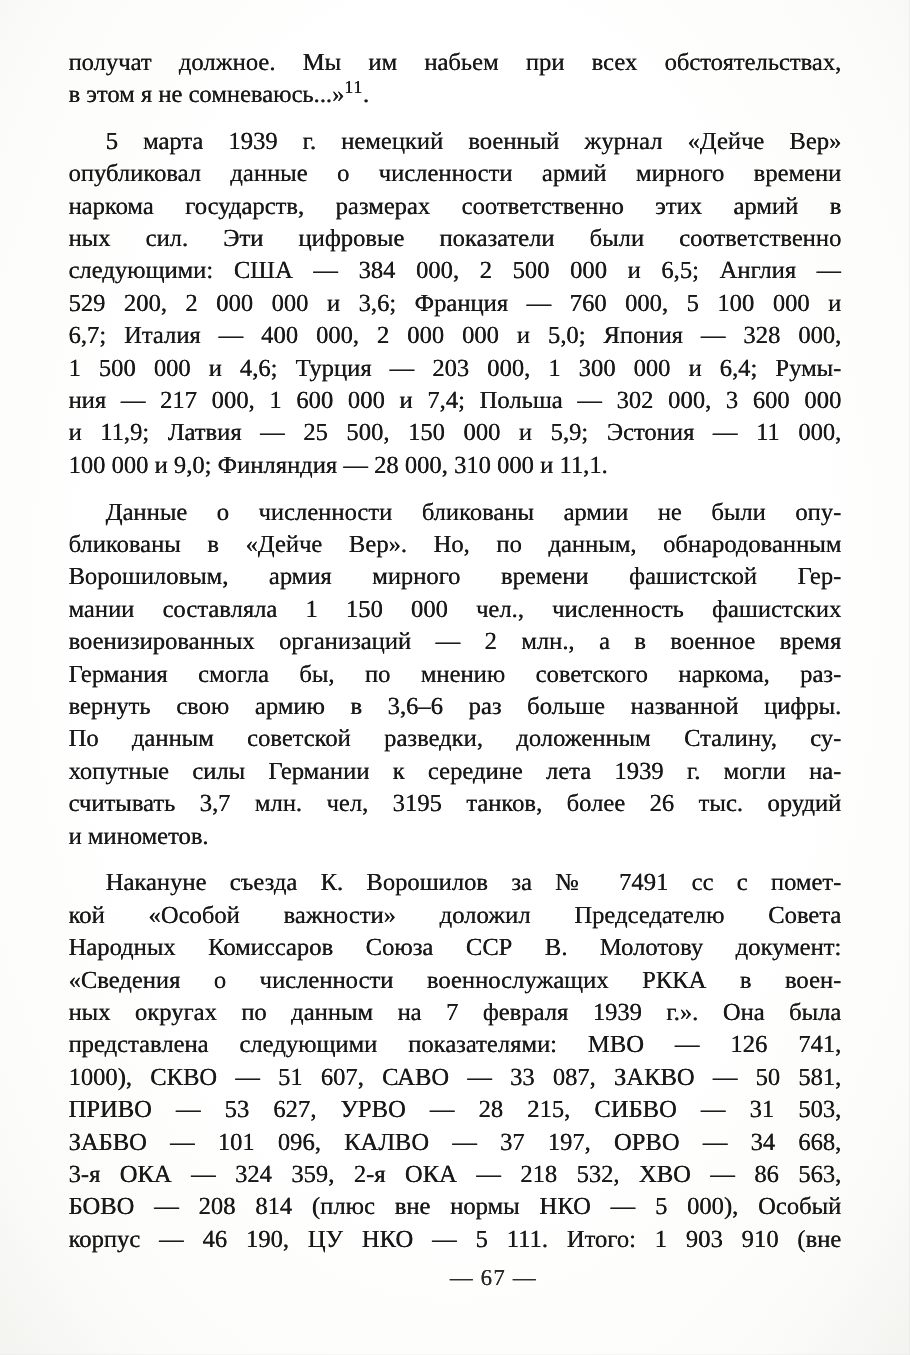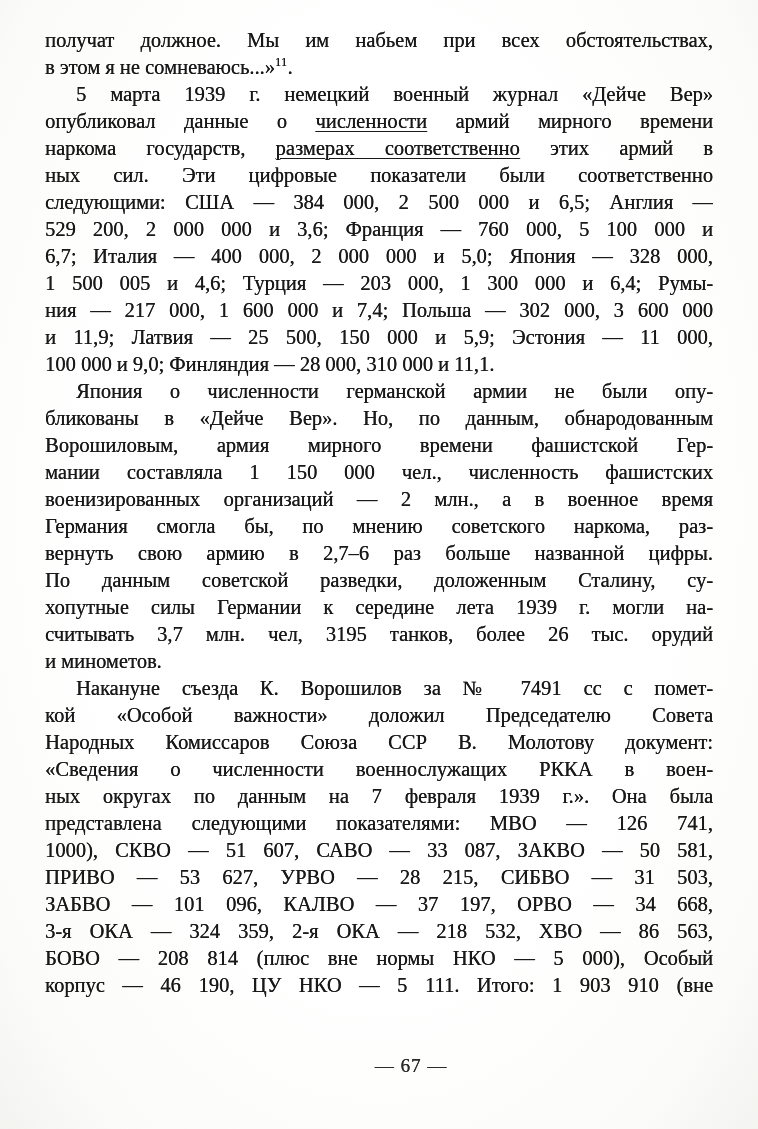--- a/index.html
+++ b/index.html
@@ -16,45 +16,44 @@
     overflow: hidden;
     font-family: "Liberation Serif", "DejaVu Serif", serif;
     color: #191919;
   }
   .text-block {
     position: absolute;
     top: 27px;
     left: 45px;
     width: 668px;
   }
-  .paragraph { margin: 0; }
+  .paragraph { margin: 12px; }
   .line {
     font-size: 20.5px;
     line-height: 27px;
     height: 27px;
     white-space: nowrap;
     text-align: justify;
     text-align-last: justify;
     text-justify: inter-word;
     overflow: hidden;
     text-shadow: 0.25px 0 0 currentColor;
   }
   .line.lastline {
     text-align-last: left;
   }
   .line.indent {
     padding-left: 31px;
   }
   .u {
-    text-decoration: underline;
     text-decoration-thickness: 1.4px;
     text-underline-offset: 3px;
   }
   sup.fnref {
-    font-size: 12px;
+    font-size: 15px;
     line-height: 0;
     vertical-align: super;
     letter-spacing: 0.5px;
   }
   .footer {
     position: absolute;
     top: 1055px;
     left: 0;
     width: 758px;
     text-align: center;
@@ -75,33 +74,33 @@
         <div class="line lastline"><span>в этом я не сомневаюсь...»</span><sup class="fnref">11</sup><span>.</span></div>
       </div>
       <div class="paragraph">
         <div class="line indent"><span>5 марта 1939 г. немецкий военный журнал «Дейче Вер»</span></div>
         <div class="line"><span>опубликовал данные о </span><span class="u">численности</span><span> армий мирного времени</span></div>
         <div class="line"><span>наркома государств, </span><span class="u">размерах соответственно</span><span> этих армий в</span></div>
         <div class="line"><span>ных сил. Эти цифровые показатели были соответственно</span></div>
         <div class="line"><span>следующими: США — 384 000, 2 500 000 и 6,5; Англия —</span></div>
         <div class="line"><span>529 200, 2 000 000 и 3,6; Франция — 760 000, 5 100 000 и</span></div>
         <div class="line"><span>6,7; Италия — 400 000, 2 000 000 и 5,0; Япония — 328 000,</span></div>
-        <div class="line"><span>1 500 005 и 4,6; Турция — 203 000, 1 300 000 и 6,4; Румы-</span></div>
+        <div class="line"><span>1 500 000 и 4,6; Турция — 203 000, 1 300 000 и 6,4; Румы-</span></div>
         <div class="line"><span>ния — 217 000, 1 600 000 и 7,4; Польша — 302 000, 3 600 000</span></div>
         <div class="line"><span>и 11,9; Латвия — 25 500, 150 000 и 5,9; Эстония — 11 000,</span></div>
         <div class="line lastline"><span>100 000 и 9,0; Финляндия — 28 000, 310 000 и 11,1.</span></div>
       </div>
       <div class="paragraph">
-        <div class="line indent"><span>Япония о численности германской армии не были опу-</span></div>
+        <div class="line indent"><span>Данные о численности бликованы армии не были опу-</span></div>
         <div class="line"><span>бликованы в «Дейче Вер». Но, по данным, обнародованным</span></div>
         <div class="line"><span>Ворошиловым, армия мирного времени фашистской Гер-</span></div>
         <div class="line"><span>мании составляла 1 150 000 чел., численность фашистских</span></div>
         <div class="line"><span>военизированных организаций — 2 млн., а в военное время</span></div>
         <div class="line"><span>Германия смогла бы, по мнению советского наркома, раз-</span></div>
-        <div class="line"><span>вернуть свою армию в 2,7–6 раз больше названной цифры.</span></div>
+        <div class="line"><span>вернуть свою армию в 3,6–6 раз больше названной цифры.</span></div>
         <div class="line"><span>По данным советской разведки, доложенным Сталину, су-</span></div>
         <div class="line"><span>хопутные силы Германии к середине лета 1939 г. могли на-</span></div>
         <div class="line"><span>считывать 3,7 млн. чел, 3195 танков, более 26 тыс. орудий</span></div>
         <div class="line lastline"><span>и минометов.</span></div>
       </div>
       <div class="paragraph">
         <div class="line indent"><span>Накануне съезда К. Ворошилов за № 7491 сс с помет-</span></div>
         <div class="line"><span>кой «Особой важности» доложил Председателю Совета</span></div>
         <div class="line"><span>Народных Комиссаров Союза ССР В. Молотову документ:</span></div>
         <div class="line"><span>«Сведения о численности военнослужащих РККА в воен-</span></div>

